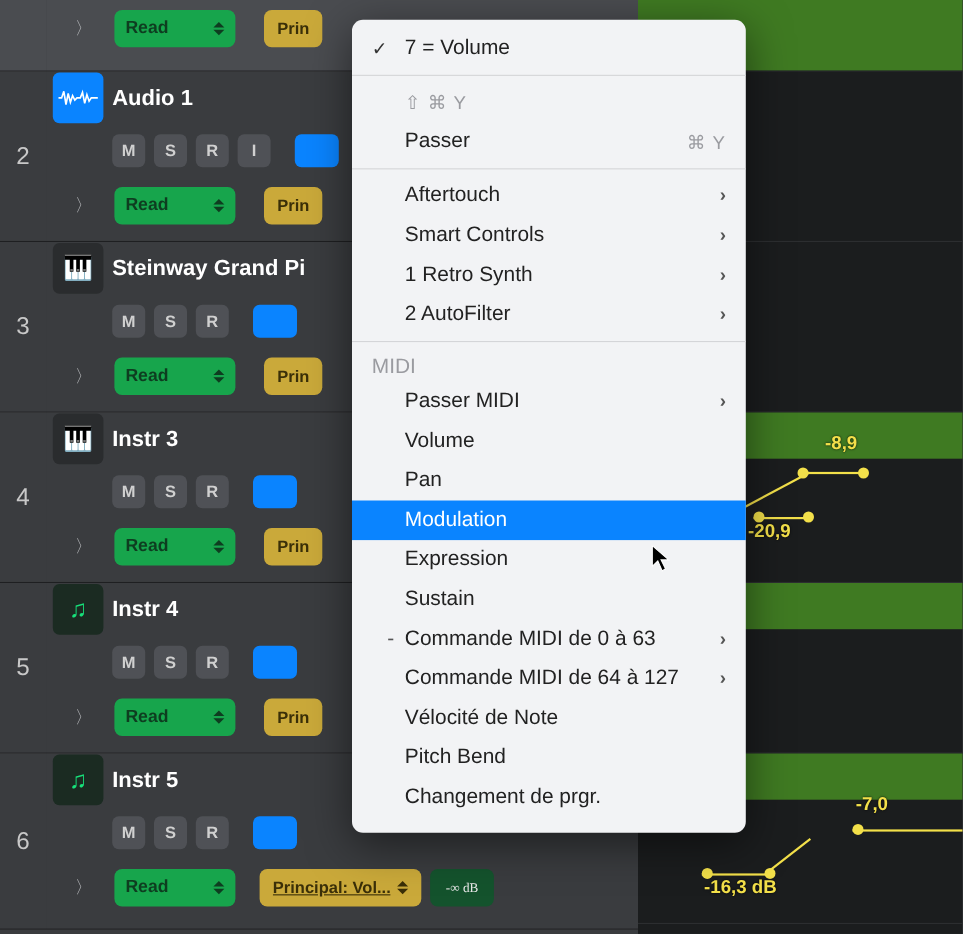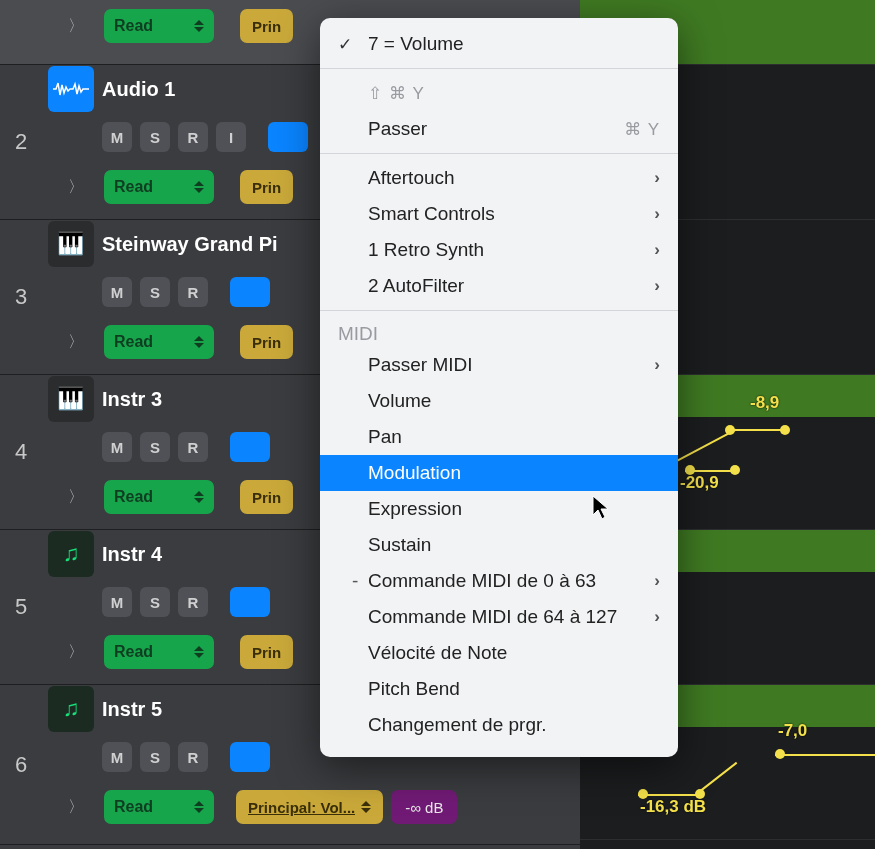--- a/index.html
+++ b/index.html
@@ -24,21 +24,21 @@
   .read { background:#17a54c; color:#0e3d20; font-weight:700; font-size:16px; border-radius:7px; height:34px; width:110px; display:flex; align-items:center; justify-content:space-between; padding:16px 10px; }
   .read .tick { display:flex; flex-direction:column; gap:2px; }
   .read .tick span { width:0;height:0;border-left:5px solid transparent;border-right:5px solid transparent; }
   .read .tick .up{border-bottom:5px solid #0e3d20;}
   .read .tick .dn{border-top:5px solid #0e3d20;}
   .pill { background:#caa93a; color:#3a2f08; font-weight:600; font-size:15px; height:34px; border-radius:7px; display:flex; align-items:center; padding:0 12px; gap:6px; }
   .pill .tick span{border-left:5px solid transparent;border-right:5px solid transparent;}
   .pill .tick .up{border-bottom:5px solid #3a2f08;}
   .pill .tick .dn{border-top:5px solid #3a2f08;}
   .pill .tick{display:flex;flex-direction:column;gap:2px;}
-  .db-pill { background:#701a75; color:#e8e8e8; height:34px; border-radius:7px; padding:0 14px; font-size:15px; display:flex; align-items:center; }
+  .db-pill { background:#14532d; color:#e8e8e8; height:34px; border-radius:7px; padding:0 14px; font-size:12px; display:flex; align-items:center;font-family:Liberation Serif, serif; }
 
   .track-row.first { border-top:none; }
   .track-row.first .track-num { background:#4a4c50; }
   .track-row.first .track-body { background:#4a4c50; }
 
   
   .timeline { position:absolute; left:580px; top:0; right:0; bottom:0; background:#1b1d1e;text-align:right; }
   .tl-row { height:155px; border-bottom:1px solid #2c2e30; position:relative; }
   .tl-row.first { height:65px; }
   .greenblock { position:absolute; left:0; top:0; bottom:0; background:#3f7a22; }

